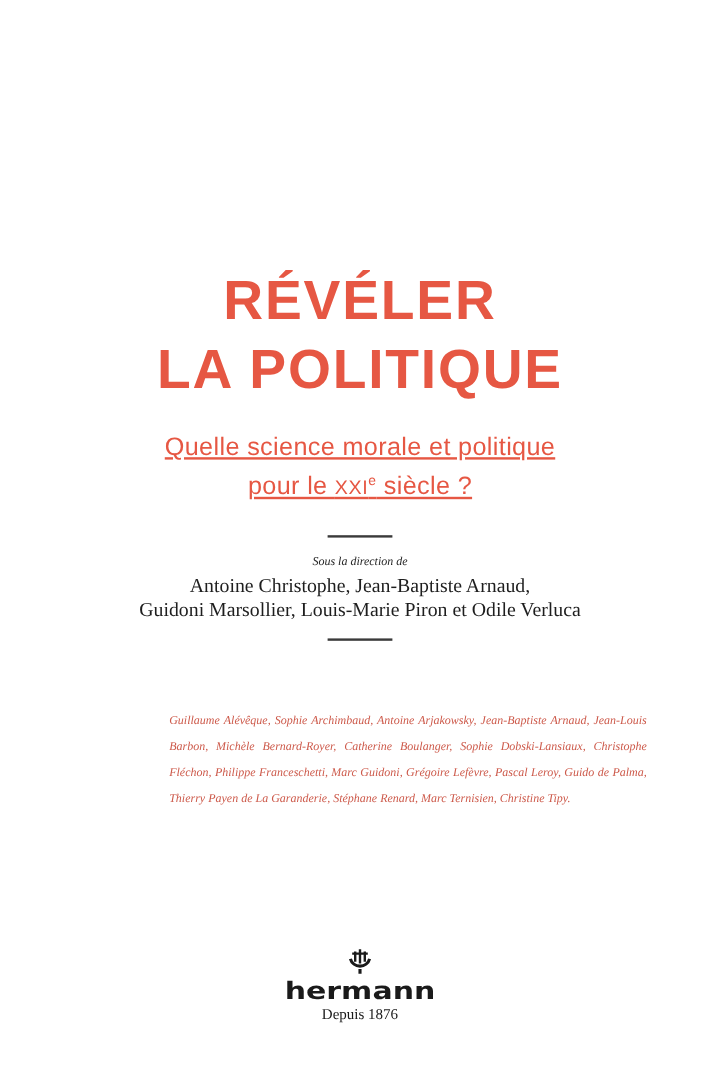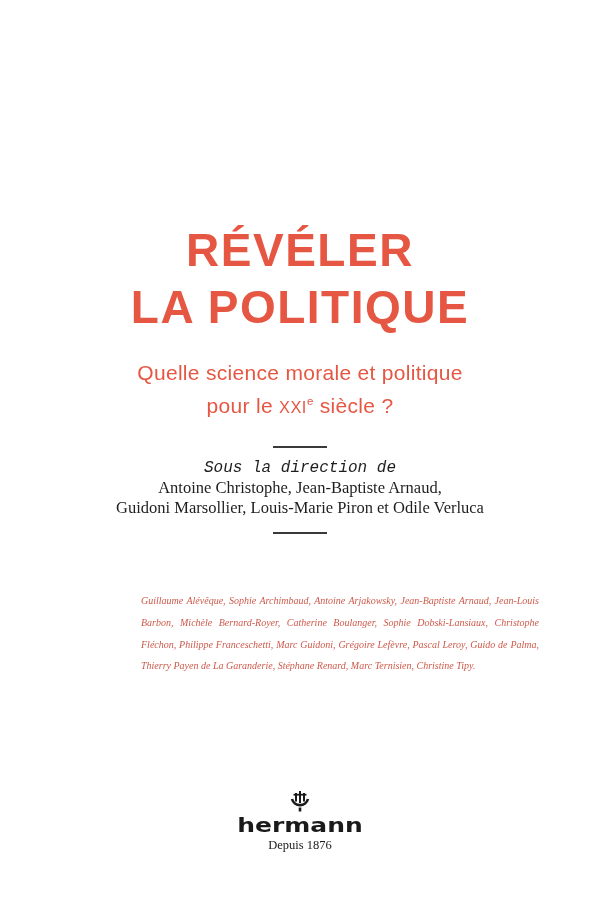--- a/index.html
+++ b/index.html
@@ -33,20 +33,21 @@
     top: 358px;
     left: 0;
     right: 0;
     text-align: center;
     font-family: "Liberation Sans", sans-serif;
     font-weight: normal;
     font-size: 21px;
     line-height: 29px;
     letter-spacing: 0.3px;
     color: var(--accent, #E65743);
+    text-decoration: underline;
   }
   .smallcaps {
     font-size: 0.78em;
     letter-spacing: 0.5px;
   }
   .sup {
     vertical-align: super;
     font-size: 0.55em;
   }
   .rule {
@@ -62,23 +63,22 @@
     position: absolute;
     top: 459px;
     left: 0;
     right: 0;
     text-align: center;
     font-family: "Liberation Serif", serif;
     color: #1e1e1e;
   }
   .direction-label {
     font-style: italic;
-    font-size: 16px;
+    font-size: 10px;
     line-height: 19px;
-    font-family: Liberation Mono, monospace;
   }
   .director-line {
     font-size: 16.5px;
     line-height: 19.5px;
   }
   .contributors {
     position: absolute;
     top: 580px;
     left: 101px;
     width: 398px;

